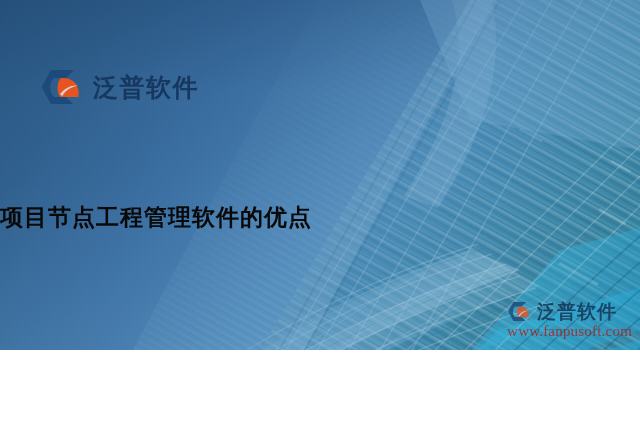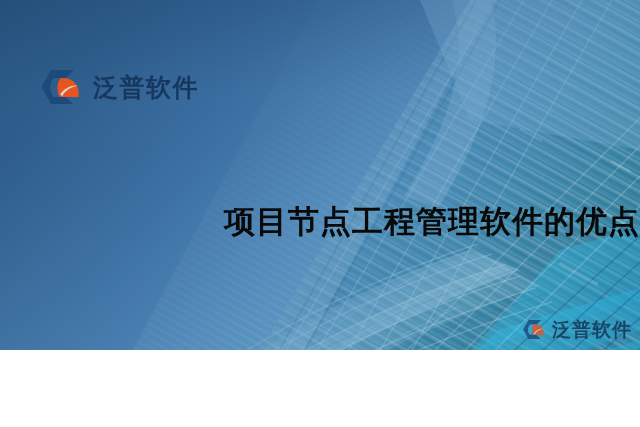--- a/index.html
+++ b/index.html
@@ -101,24 +101,24 @@
     color: #8fb0cf;
     white-space: nowrap;
   }
 
   
   .headline {
     position: absolute;
     left: 0;
     right: 0;
     top: 204px;
-    text-align: right;
+    text-align: left;
     z-index: 6;
     font-family: "DejaVu Sans", "Liberation Sans", sans-serif;
-    font-size: 31px;
+    font-size: 23px;
     font-weight: 700;
     letter-spacing: 1px;
     color: #090909;
     line-height: 1.15;
     white-space: nowrap;
   }
 
   
   .watermark {
     position: absolute;
@@ -348,15 +348,16 @@
         <path d="M 11 2 L 34 2 L 26 10 L 14 10
                  C 9 14, 9 25, 14 29 L 26 29 L 33 36 L 11 36
                  L 1.5 19 Z" fill="#1c4a7a"></path>
         <path d="M 21 10 C 33 9, 40 17, 38.5 29 L 20 29
                  C 16.5 24, 16.5 14, 21 10 Z" fill="#e8541f"></path>
         <path d="M 20 26.5 C 24 20.5, 30 17, 38 17.5
                  C 31 19, 25 22.5, 22.5 28 Z" fill="#d9e6f2" opacity="0.85"></path>
       </svg>
       <span class="wm-cn">泛普软件</span>
     </div>
+    <span class="wm-url">www.fanpusoft.com</span>
   </div>
 
 </div>
 
 </body></html>

